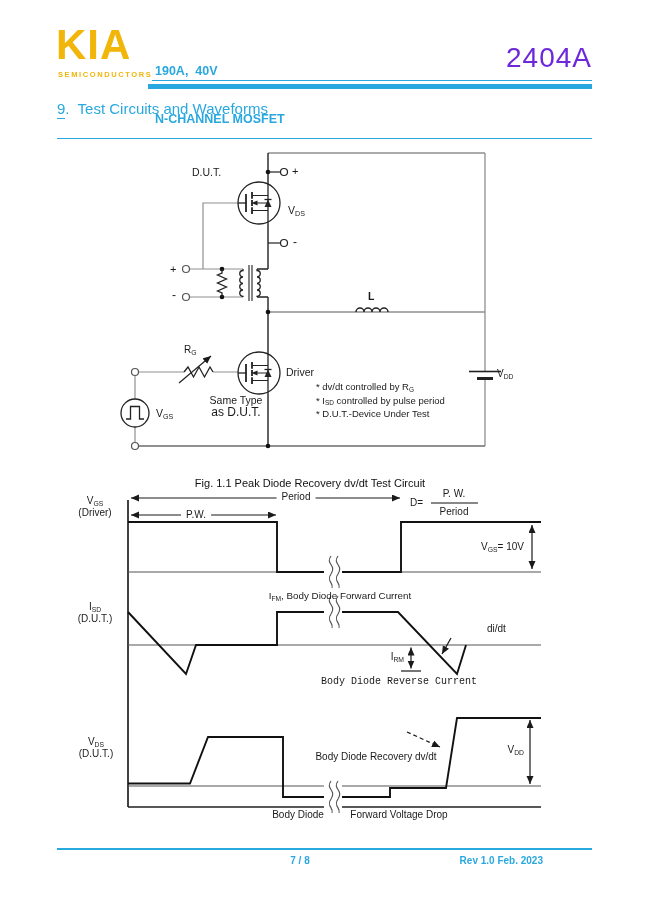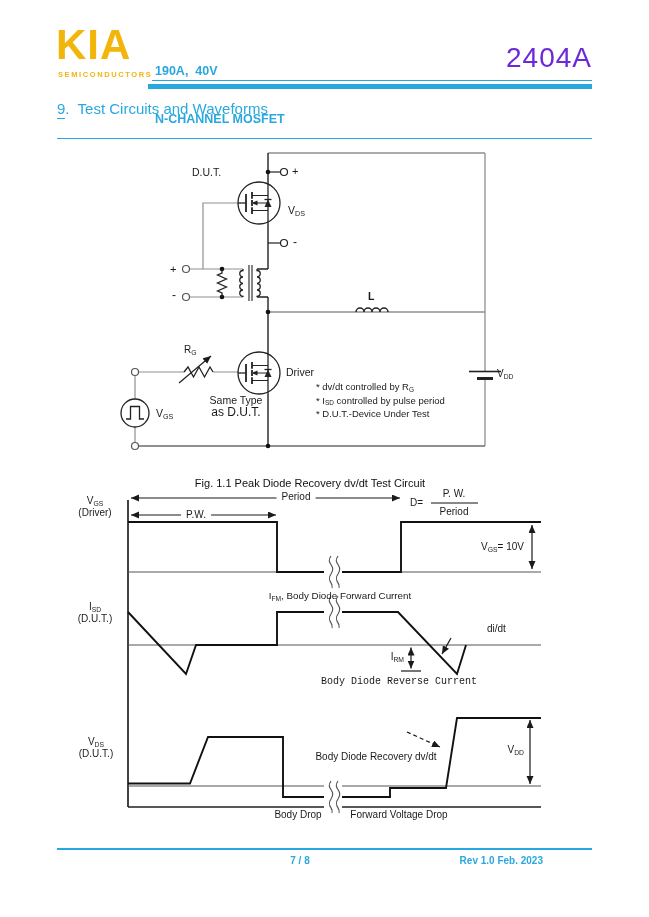--- a/index.html
+++ b/index.html
@@ -210,21 +210,21 @@
     <div class="lbl" style="left:447px;top:143px;margin-left:40px;">di/dt</div>
     <div class="lbl rgt" style="left:404px;top:171px;"><span>I</span><span class="sub">RM</span></div>
     <div class="lbl ctr" style="left:399px;top:196px;font-family:Liberation Mono, monospace;">Body Diode Reverse Current</div>
 
     <div class="lbl ctr" style="left:96px;top:256px;">
       <div><span>V</span><span class="sub">DS</span></div>
       <div>(D.U.T.)</div>
     </div>
     <div class="lbl ctr" style="left:376px;top:237px;margin-top:34px;">Body Diode Recovery dv/dt</div>
     <div class="lbl rgt" style="left:524px;top:264px;"><span>V</span><span class="sub">DD</span></div>
-    <div class="lbl ctr" style="left:298px;top:329px;">Body Drop</div>
+    <div class="lbl ctr" style="left:298px;top:329px;">Body Diode</div>
     <div class="lbl ctr" style="left:399px;top:329px;">Forward Voltage Drop</div>
   </div>
 
   <div class="footer-rule"></div>
   <div class="footer-page">7 / 8</div>
   <div class="footer-rev">Rev 1.0 Feb. 2023</div>
 
 </div>
 
 </body></html>

